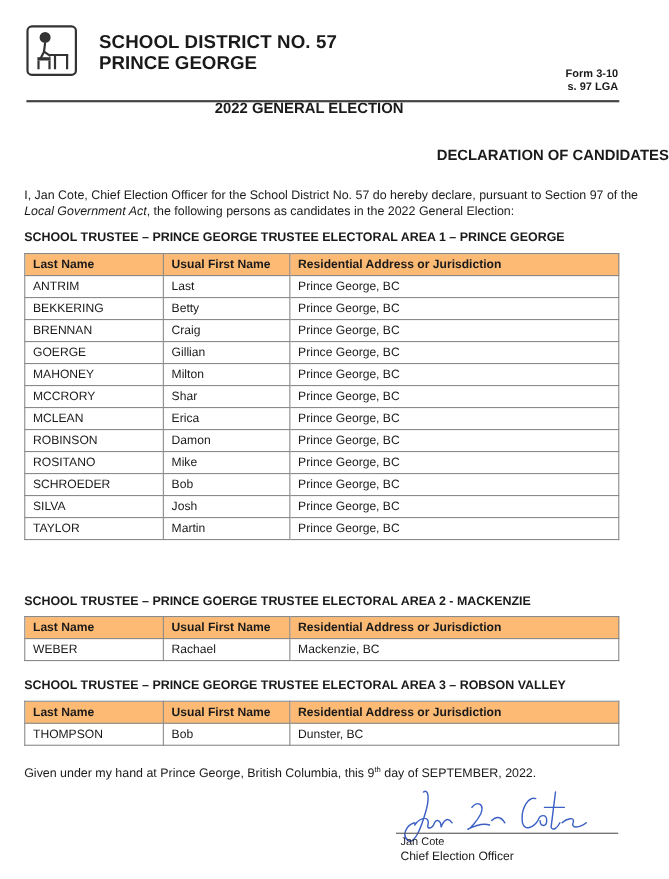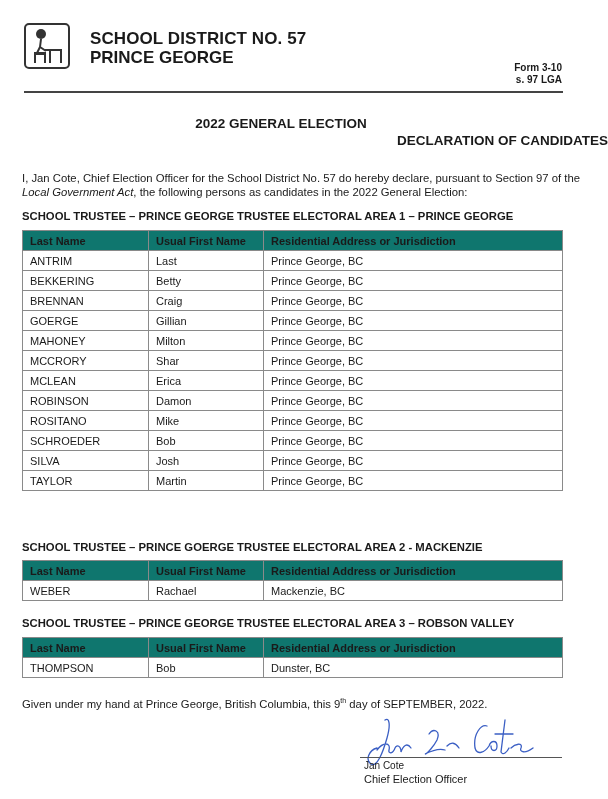--- a/index.html
+++ b/index.html
@@ -9,34 +9,34 @@
     }
     .abs { position: absolute; }
     .logo {
       left: 24px; top: 23px; width: 46px; height: 46px;
       border: 2px solid #333; border-radius: 5px; box-sizing: border-box;
     }
     .org-line1 { left: 90px; top: 29px; font-size: 17px; font-weight: bold; letter-spacing: 0.1px; }
     .org-line2 { left: 90px; top: 48px; font-size: 17px; font-weight: bold; }
     .form-no { right: 46px; top: 62px; font-size: 10px; font-weight: bold; text-align: right; line-height: 12px; }
     .header-rule { left: 24px; top: 91px; width: 539px; height: 2px; background: #444; }
-    .title1 { left: 0; width: 562px; top: 116px; text-align: center; font-size: 13.5px; font-weight: bold; }
+    .title1 { left: 0; width: 562px; top: 91px; text-align: center; font-size: 13.5px; font-weight: bold; }
     .title2 { left: 0; width: 608px; top: 133px; text-align: right; font-size: 13.5px; font-weight: bold; }
     .intro { left: 22px; top: 171px; width: 570px; font-size: 11.3px; line-height: 14px; }
     .intro i { font-style: italic; }
     .section-title { left: 22px; font-size: 11.3px; font-weight: bold; }
     table.cand {
       position: absolute; left: 22px; width: 540px; border-collapse: collapse;
       font-size: 11px; table-layout: fixed;
     }
     table.cand th, table.cand td {
       border: 1px solid #8a8a8a; height: 20px; padding: 0 0 0 7px;
       text-align: left; vertical-align: middle; box-sizing: border-box;
     }
-    table.cand th { background: #0f766e; font-weight: bold; }
+    table.cand th { background: #fdba74; font-weight: bold; }
     table.cand col.c1 { width: 126px; }
     table.cand col.c2 { width: 115px; }
     table.cand col.c3 { width: 299px; }
     .given { left: 22px; top: 697px; font-size: 11.3px; }
     .given sup { font-size: 7px; }
     .sig-line { left: 360px; top: 757px; width: 202px; height: 1px; background: #555; }
     .sig-name { left: 364px; top: 760px; font-size: 10px; }
     .sig-title { left: 364px; top: 773px; font-size: 11px; }
     .signature { left: 355px; top: 712px; width: 210px; height: 60px; }
   </style>

